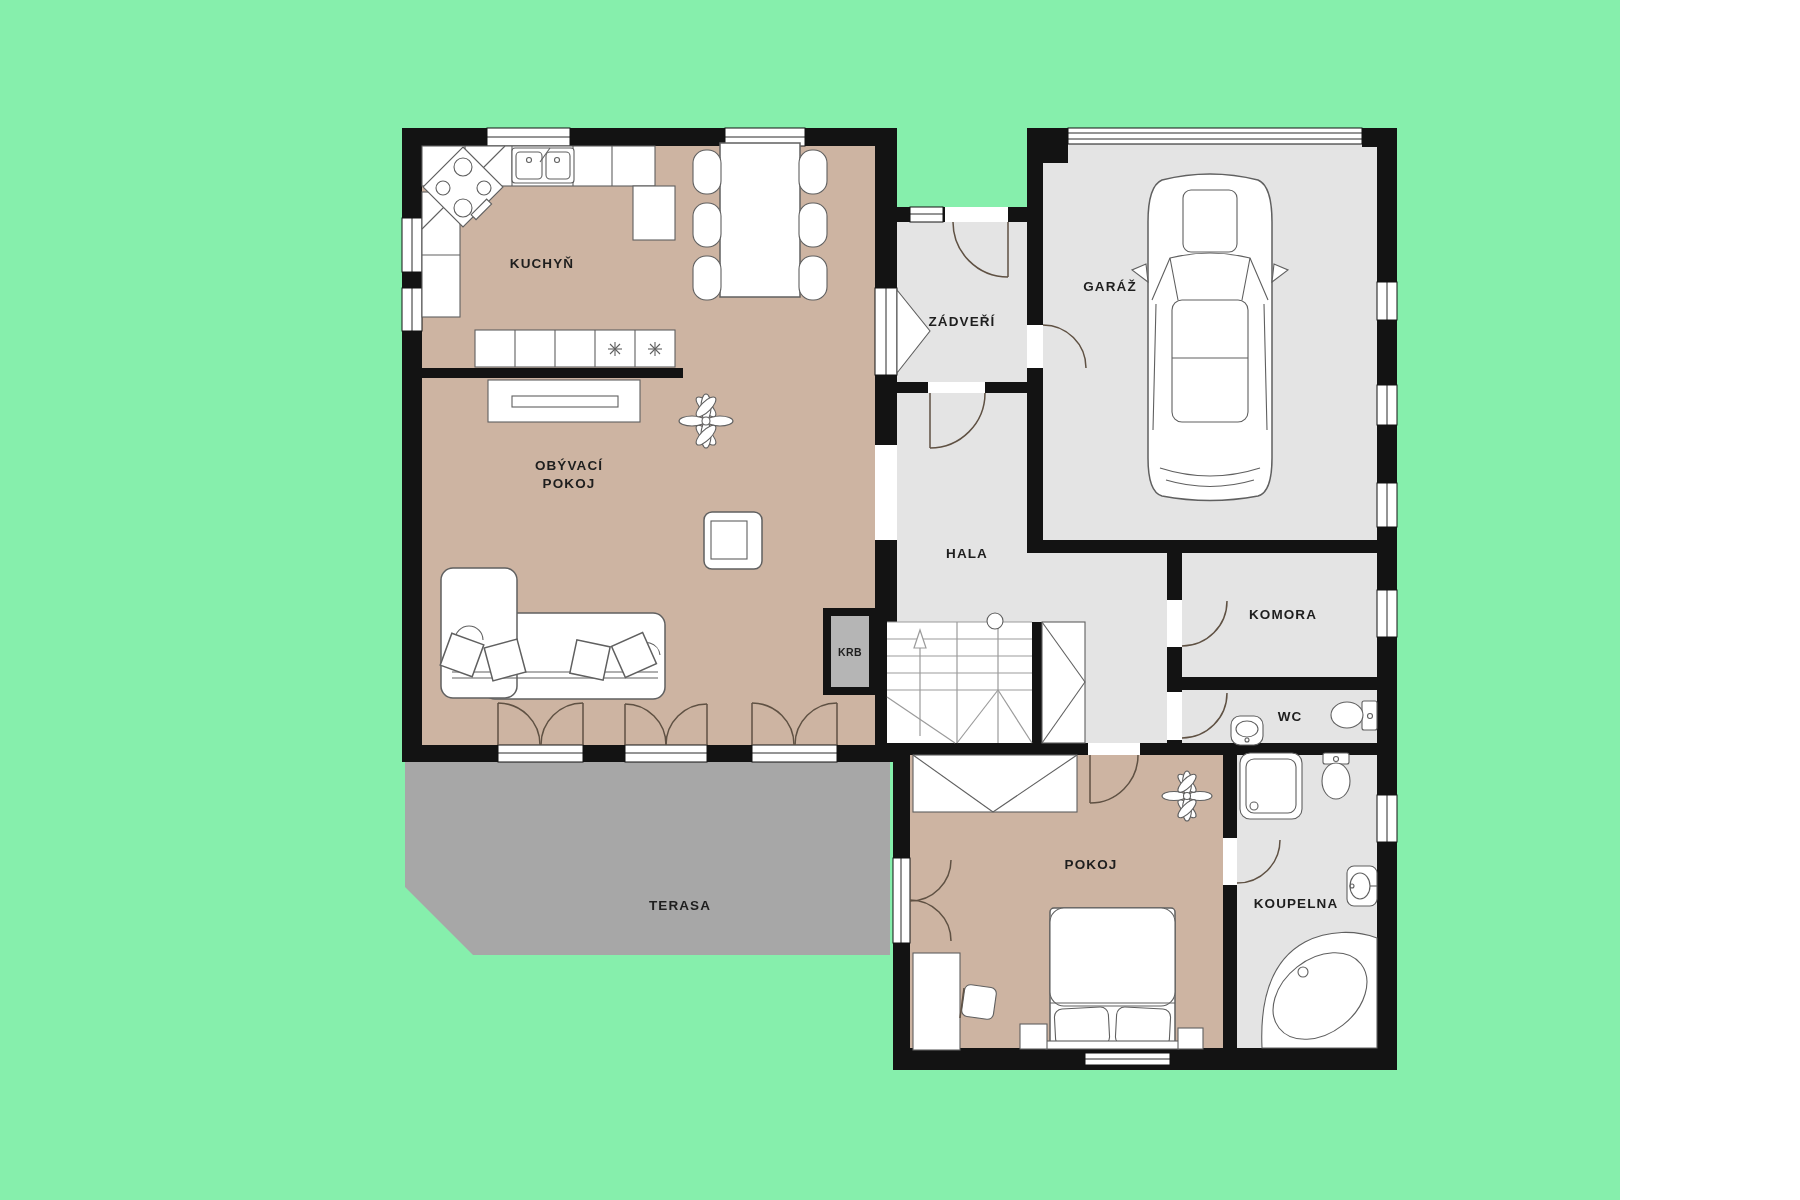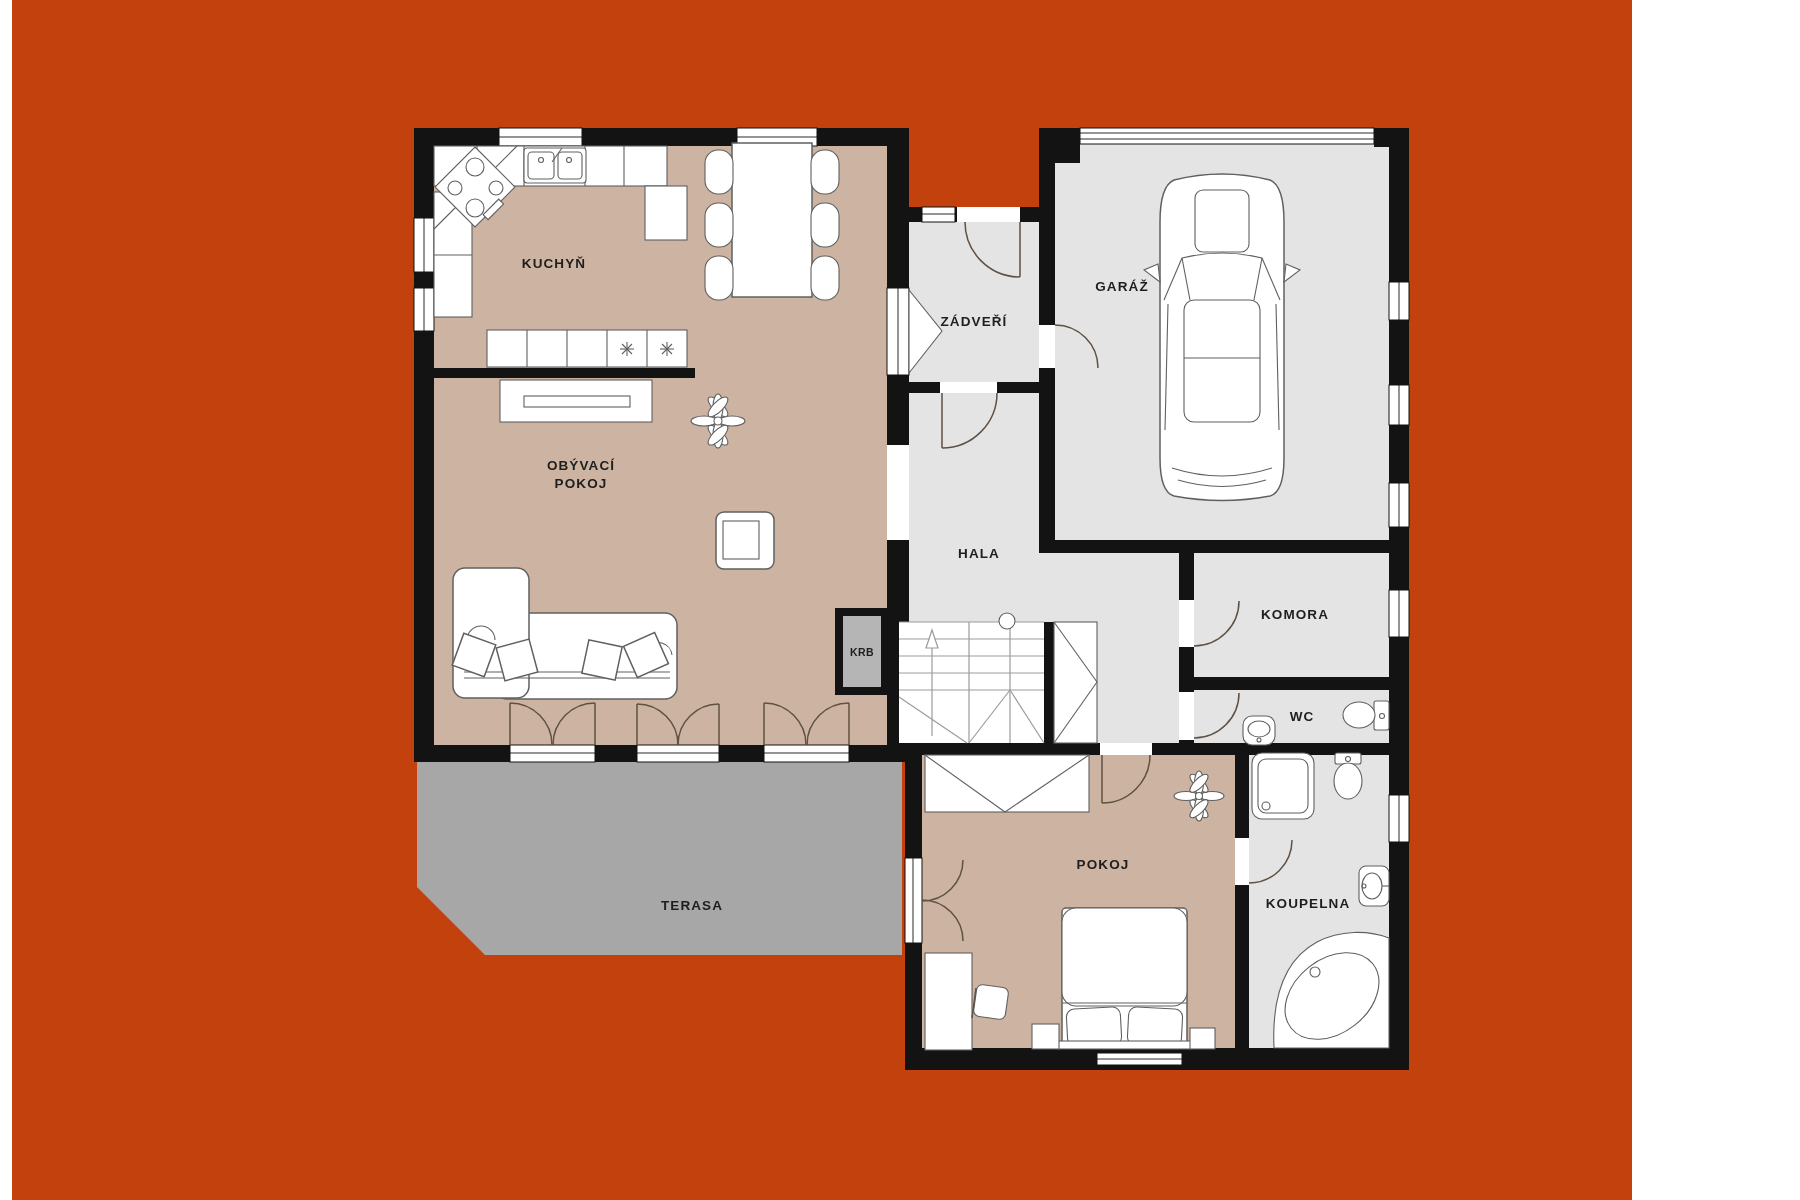--- a/index.html
+++ b/index.html
@@ -1,20 +1,20 @@
 <!DOCTYPE html>
 <html><head>
 <meta charset="utf-8">
 <style>
   :root{
     --beige:#CDB4A2; --graysoft:#E4E4E4; --terrace:#A7A7A7;
     --wall:#131313; --krb:#B5B5B5; --line:#606060; --arc:#5F5143;
   }
   html,body{margin:0;padding:0;background:#fff;}
-  #canvas{position:relative;width:1620px;height:1200px;background:#c2410c;overflow:hidden;margin-left:12px;}
+  #canvas{position:relative;width:1620px;height:1200px;background:#86efac;overflow:hidden;}
   .floor-beige{fill:var(--beige);}
   .floor-gray{fill:var(--graysoft);}
   .floor-terrace{fill:var(--terrace);}
   .wall{fill:var(--wall);}
   .win{fill:#ffffff;stroke:var(--wall);stroke-width:1;}
   .winline{stroke:var(--wall);stroke-width:0.9;}
   .opening{fill:#ffffff;}
   .furn{fill:#ffffff;stroke:var(--line);stroke-width:1.5;}
   .furn2{fill:#ffffff;stroke:var(--line);stroke-width:1.1;}
   .detail{fill:none;stroke:var(--line);stroke-width:1.1;}

